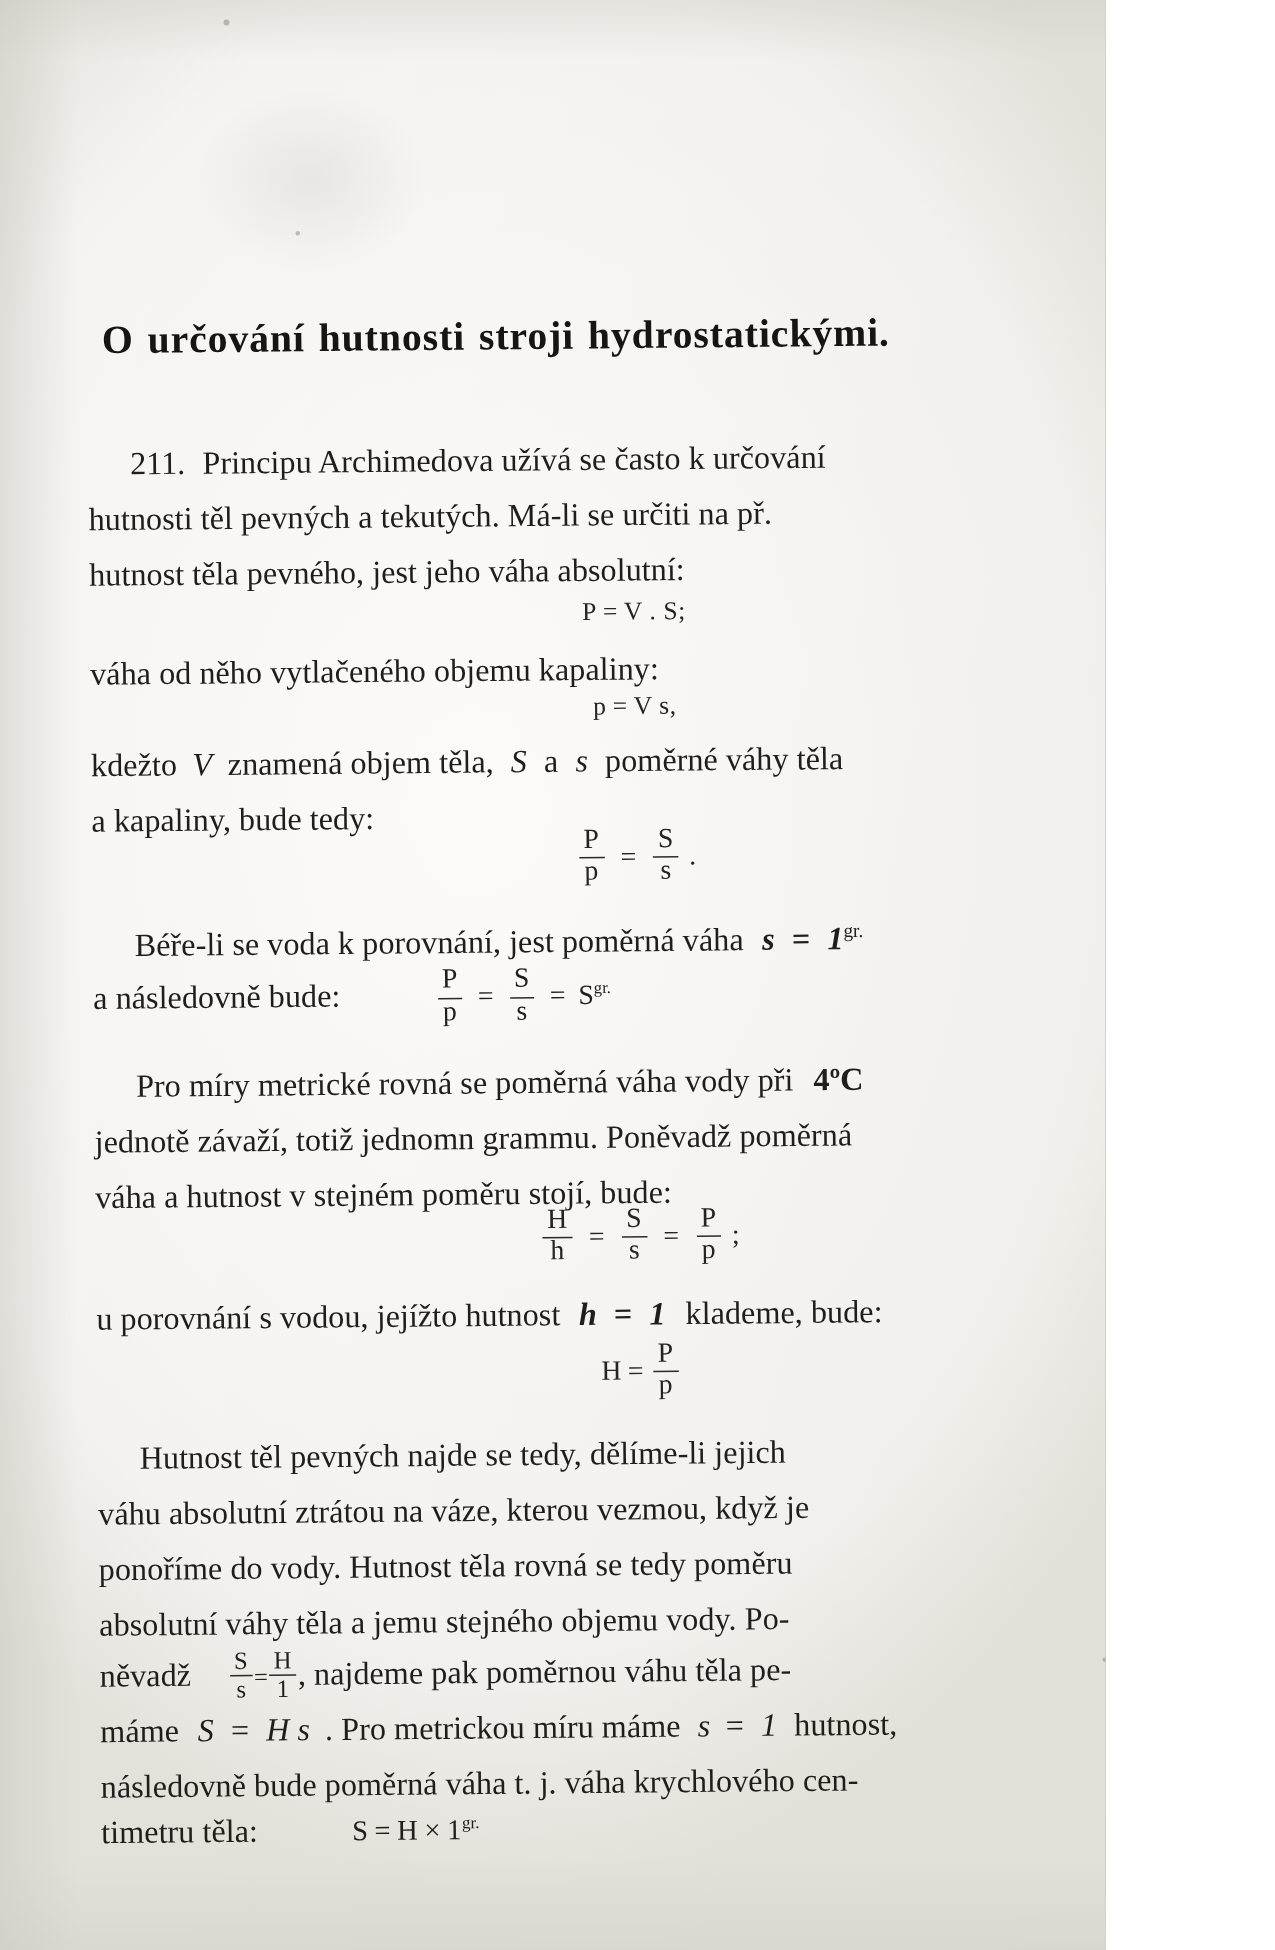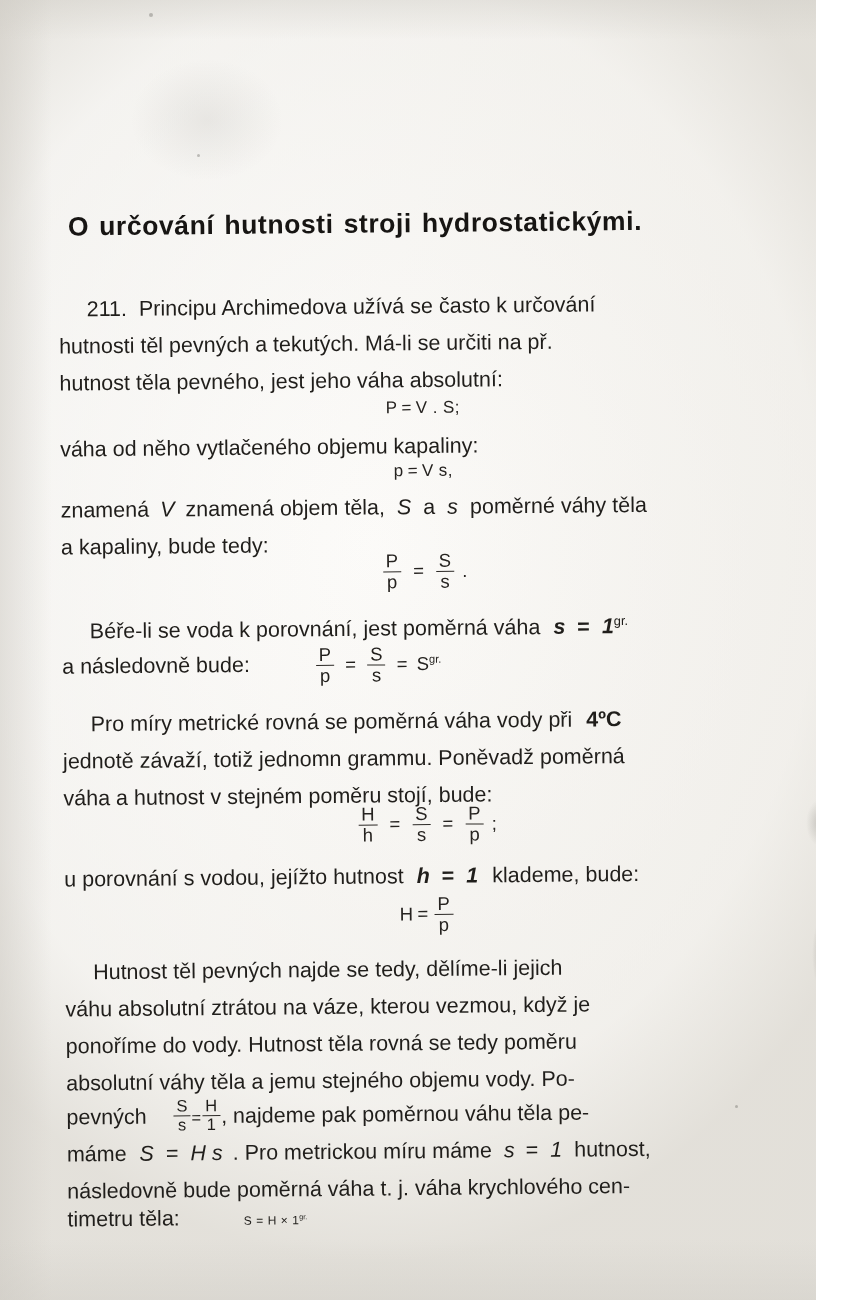--- a/index.html
+++ b/index.html
@@ -2,25 +2,25 @@
 <html><head>
 <meta charset="utf-8">
 <style>
   html, body {
     margin: 0;
     padding: 0;
     background: #ffffff;
   }
   #page {
     position: relative;
-    width: 816px;
+    width: 737px;
     height: 1300px;
     background: #ec4899;
     overflow: hidden;
-    font-family: Liberation Sans, sans-serif;
+    font-family: Liberation Serif, serif;
     color: #1d1b19;
   }
 
   
   .paper-tint {
     position: absolute;
     inset: 0;
     background:
       radial-gradient(ellipse 70% 55% at 46% 42%, rgba(255,255,255,0) 0%, rgba(236,234,229,0.55) 78%, rgba(223,220,213,0.85) 100%),
       linear-gradient(105deg, #ffffff 0%, #fcfbf9 40%, #f6f4f0 100%);
@@ -201,21 +201,21 @@
       <span>P</span><span class="eqsign">=</span><span>V . S</span><span>;</span>
     </div>
 
     <div class="line" style="top:428px;">váha od něho vytlačeného objemu kapaliny:</div>
 
     <div class="eq small" style="top:461px;">
       <span>p</span><span class="eqsign">=</span><span>V s</span><span>,</span>
     </div>
 
     <div class="mix-line" style="top:489px;">
-      <span>znamená</span>
+      <span>kdežto</span>
       <span class="ital" style="margin:0 5px;">V</span>
       <span>znamená objem těla,</span>
       <span class="ital" style="margin:0 6px;">S</span>
       <span>a</span>
       <span class="ital" style="margin:0 6px;">s</span>
       <span>poměrné váhy těla</span>
     </div>
     <div class="line" style="top:526px;">a kapaliny, bude tedy:</div>
 
     <div class="eq" style="top:552px;">
@@ -297,21 +297,21 @@
     </div>
 
     <div class="line" style="top:951px;">
       <span style="display:inline-block;width:28px;"></span><span>Hutnost těl pevných najde se tedy, dělíme-li jejich</span>
     </div>
     <div class="line" style="top:988px;">váhu absolutní ztrátou na váze, kterou vezmou, když je</div>
     <div class="line" style="top:1025px;">ponoříme do vody.  Hutnost těla rovná se tedy poměru</div>
     <div class="line" style="top:1062px;">absolutní váhy těla a jemu stejného objemu vody.  Po-</div>
 
     <div class="mix-line" style="top:1096px;">
-      <span>pevných</span>
+      <span>něvadž</span>
       <span style="display:inline-block;width:14px;"></span>
       <span class="frac-inline">
         <span class="num">S</span>
         <span class="den">s</span>
       </span><span style="font-size:16.5px;">=</span><span class="frac-inline">
         <span class="num">H</span>
         <span class="den">1</span>
       </span><span>, najdeme pak poměrnou váhu těla pe-</span>
     </div>
 
@@ -324,19 +324,19 @@
       <span>=</span>
       <span class="ital" style="margin:0 6px;">1</span>
       <span>hutnost,</span>
     </div>
 
     <div class="line" style="top:1170px;">následovně bude poměrná váha t. j. váha krychlového cen-</div>
 
     <div class="mix-line" style="top:1197px;">
       <span>timetru těla:</span>
       <span class="gap-md"></span>
-      <span style="font-size:12px;letter-spacing:0.4px;">
+      <span style="font-size:19px;letter-spacing:0.4px;">
         <span>S</span><span class="eqsign">=</span><span>H</span><span class="eqsign">×</span><span>1</span><sup class="unit">gr.</sup>
       </span>
     </div>
 
   </div>
 </div>
 
 </body></html>

